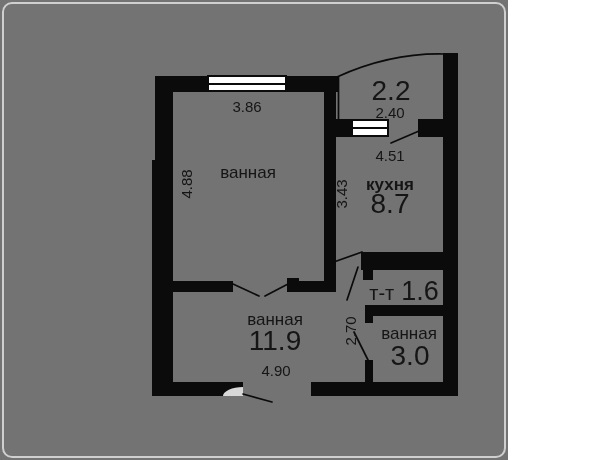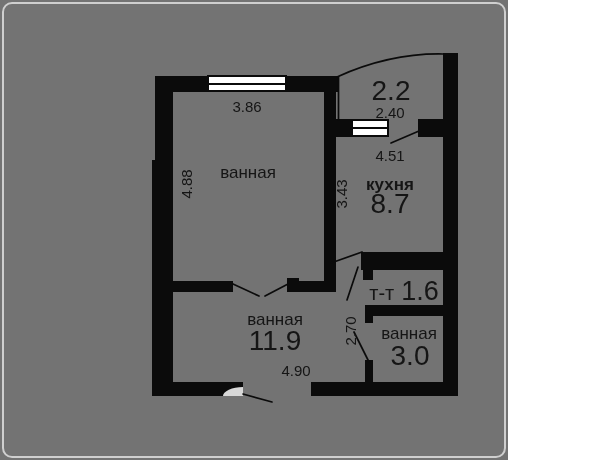--- a/index.html
+++ b/index.html
@@ -79,15 +79,15 @@
   <div class="lbl trow" style="left:404px;top:291px;">
     <span class="tlab">т-т</span>
     <span class="tarea">1.6</span>
   </div>
 
   <div class="lbl name" style="left:409px;top:333px;">ванная</div>
   <div class="lbl area" style="left:410px;top:356px;text-align:center;">3.0</div>
 
   <div class="lbl name" style="left:275px;top:319px;">ванная</div>
   <div class="lbl area" style="left:275px;top:341px;">11.9</div>
-  <div class="lbl dim" style="left:276px;top:370px;margin-left:20px;">4.90</div>
+  <div class="lbl dim" style="left:276px;top:370px;">4.90</div>
   <div class="lbl dim rot" style="left:350px;top:331px;">2.70</div>
 </div>
 
 </body></html>

